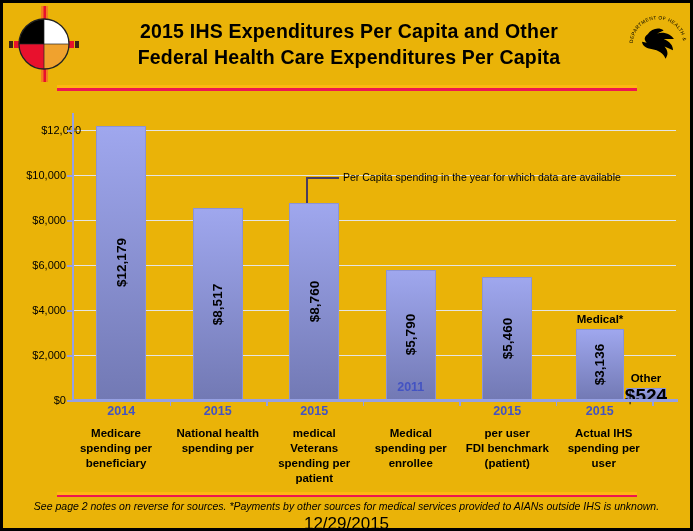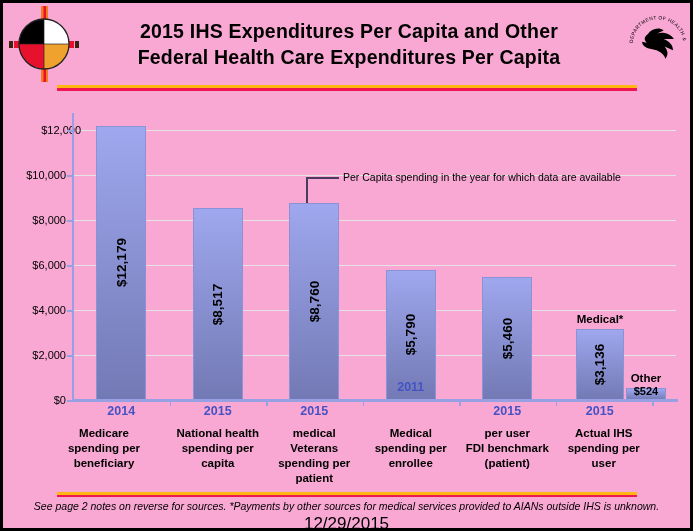--- a/index.html
+++ b/index.html
@@ -1,17 +1,17 @@
 <!DOCTYPE html>
 <html><head>
 <meta charset="utf-8">
 <style>
   html,body{margin:0;padding:0;background:#9a9a9a;}
   .slide{
-    position:relative;width:693px;height:531px;background:#f9a8d4;
+    position:relative;width:693px;height:531px;background:#eab308;
     font-family:"Liberation Sans",sans-serif;overflow:hidden;margin:0 auto;
   }
   .frame{position:absolute;inset:0;border:3px solid #000;pointer-events:none;z-index:50;}
   
   .wheel{position:absolute;left:8px;top:4px;width:72px;height:80px;}
   .hhs{position:absolute;left:628px;top:8px;width:60px;height:62px;}
   .title{
     position:absolute;left:88px;top:18px;width:522px;text-align:center;
     font-size:19.5px;font-weight:bold;color:#000;line-height:26px;letter-spacing:0.2px;
   }
@@ -22,21 +22,21 @@
   .divider.bottom{top:492px;}
   .divider.bottom .g,.divider.bottom .r{height:2.5px;}
   
   #chart{position:absolute;inset:0;}
   .gridline{position:absolute;height:1px;background:#e4e4e4;}
   .axis{position:absolute;}
   .ylab{position:absolute;width:46px;text-align:right;font-size:11px;color:#000;}
   .bar{position:absolute;border:1px solid #8b93d6;border-bottom:none;box-sizing:border-box;}
   .vwrap{position:absolute;display:flex;align-items:center;justify-content:center;overflow:visible;}
   .vwrap span{transform:rotate(-90deg);white-space:nowrap;font-size:13.5px;font-weight:bold;color:#000;}
-  .hval{position:absolute;text-align:center;font-size:11px;font-weight:bold;color:#000;}
+  .hval{position:absolute;text-align:center;font-size:19px;font-weight:bold;color:#000;}
   .year{position:absolute;text-align:center;font-size:12.5px;font-weight:bold;}
   .cat{position:absolute;text-align:center;font-size:11.5px;font-weight:bold;color:#000;line-height:15px;}
   .sublab{position:absolute;text-align:center;font-size:11.5px;font-weight:bold;color:#000;}
   .annline{position:absolute;background:#4a3c5e;}
   .anntext{position:absolute;font-size:10.5px;color:#000;white-space:nowrap;}
   
   .note{
     position:absolute;left:0;top:500px;width:693px;text-align:center;
     font-size:10.5px;font-style:italic;color:#000;
   }
@@ -110,34 +110,33 @@
       <div class="ylab" style="left: 20px; top: 169px;">$10,000</div>
       <div class="axis" style="left: 67px; top: 175px; width: 6px; height: 1.5px; background: rgb(150, 160, 226);"></div>
       <div class="gridline" style="left: 74px; top: 130px; width: 602px;"></div>
       <div class="ylab" style="left: 20px; top: 124px; margin-left: 15px;">$12,000</div>
       <div class="axis" style="left: 67px; top: 130px; width: 6px; height: 1.5px; background: rgb(150, 160, 226);"></div>
       <div class="bar" style="left: 96.25px; top: 125.973px; width: 50px; height: 274.027px; background: linear-gradient(rgb(159, 167, 238), rgb(114, 121, 180));"></div>
       <div class="vwrap" style="left: 96.25px; top: 125.973px; width: 50px; height: 274.027px;">
         <span>$12,179</span>
       </div>
       <div class="year" style="left: 81.25px; top: 404px; width: 80px; color: rgb(67, 83, 195);">2014</div>
-      <div class="cat" style="left: 44px; top: 426px; width: 120px;">
+      <div class="cat" style="left: 56px; top: 426px; width: 120px;">
         <div>Medicare</div>
         <div>spending per</div>
         <div>beneficiary</div>
       </div>
       <div class="bar" style="left: 192.75px; top: 208.368px; width: 50px; height: 191.632px; background: linear-gradient(rgb(159, 167, 238), rgb(114, 121, 180));"></div>
       <div class="vwrap" style="left: 192.75px; top: 208.368px; width: 50px; height: 191.632px;">
         <span>$8,517</span>
       </div>
       <div class="year" style="left: 177.75px; top: 404px; width: 80px; color: rgb(67, 83, 195);">2015</div>
       <div class="cat" style="left: 157.75px; top: 426px; width: 120px;">
         <div>National health</div>
         <div>spending per</div>
-        <div>capita</div>
       </div>
       <div class="bar" style="left: 289.25px; top: 202.9px; width: 50px; height: 197.1px; background: linear-gradient(rgb(159, 167, 238), rgb(114, 121, 180));"></div>
       <div class="vwrap" style="left: 289.25px; top: 202.9px; width: 50px; height: 197.1px;">
         <span>$8,760</span>
       </div>
       <div class="year" style="left: 274.25px; top: 404px; width: 80px; color: rgb(67, 83, 195);">2015</div>
       <div class="cat" style="left: 254.25px; top: 426px; width: 120px;">
         <div>medical</div>
         <div>Veterans</div>
         <div>spending per</div>

